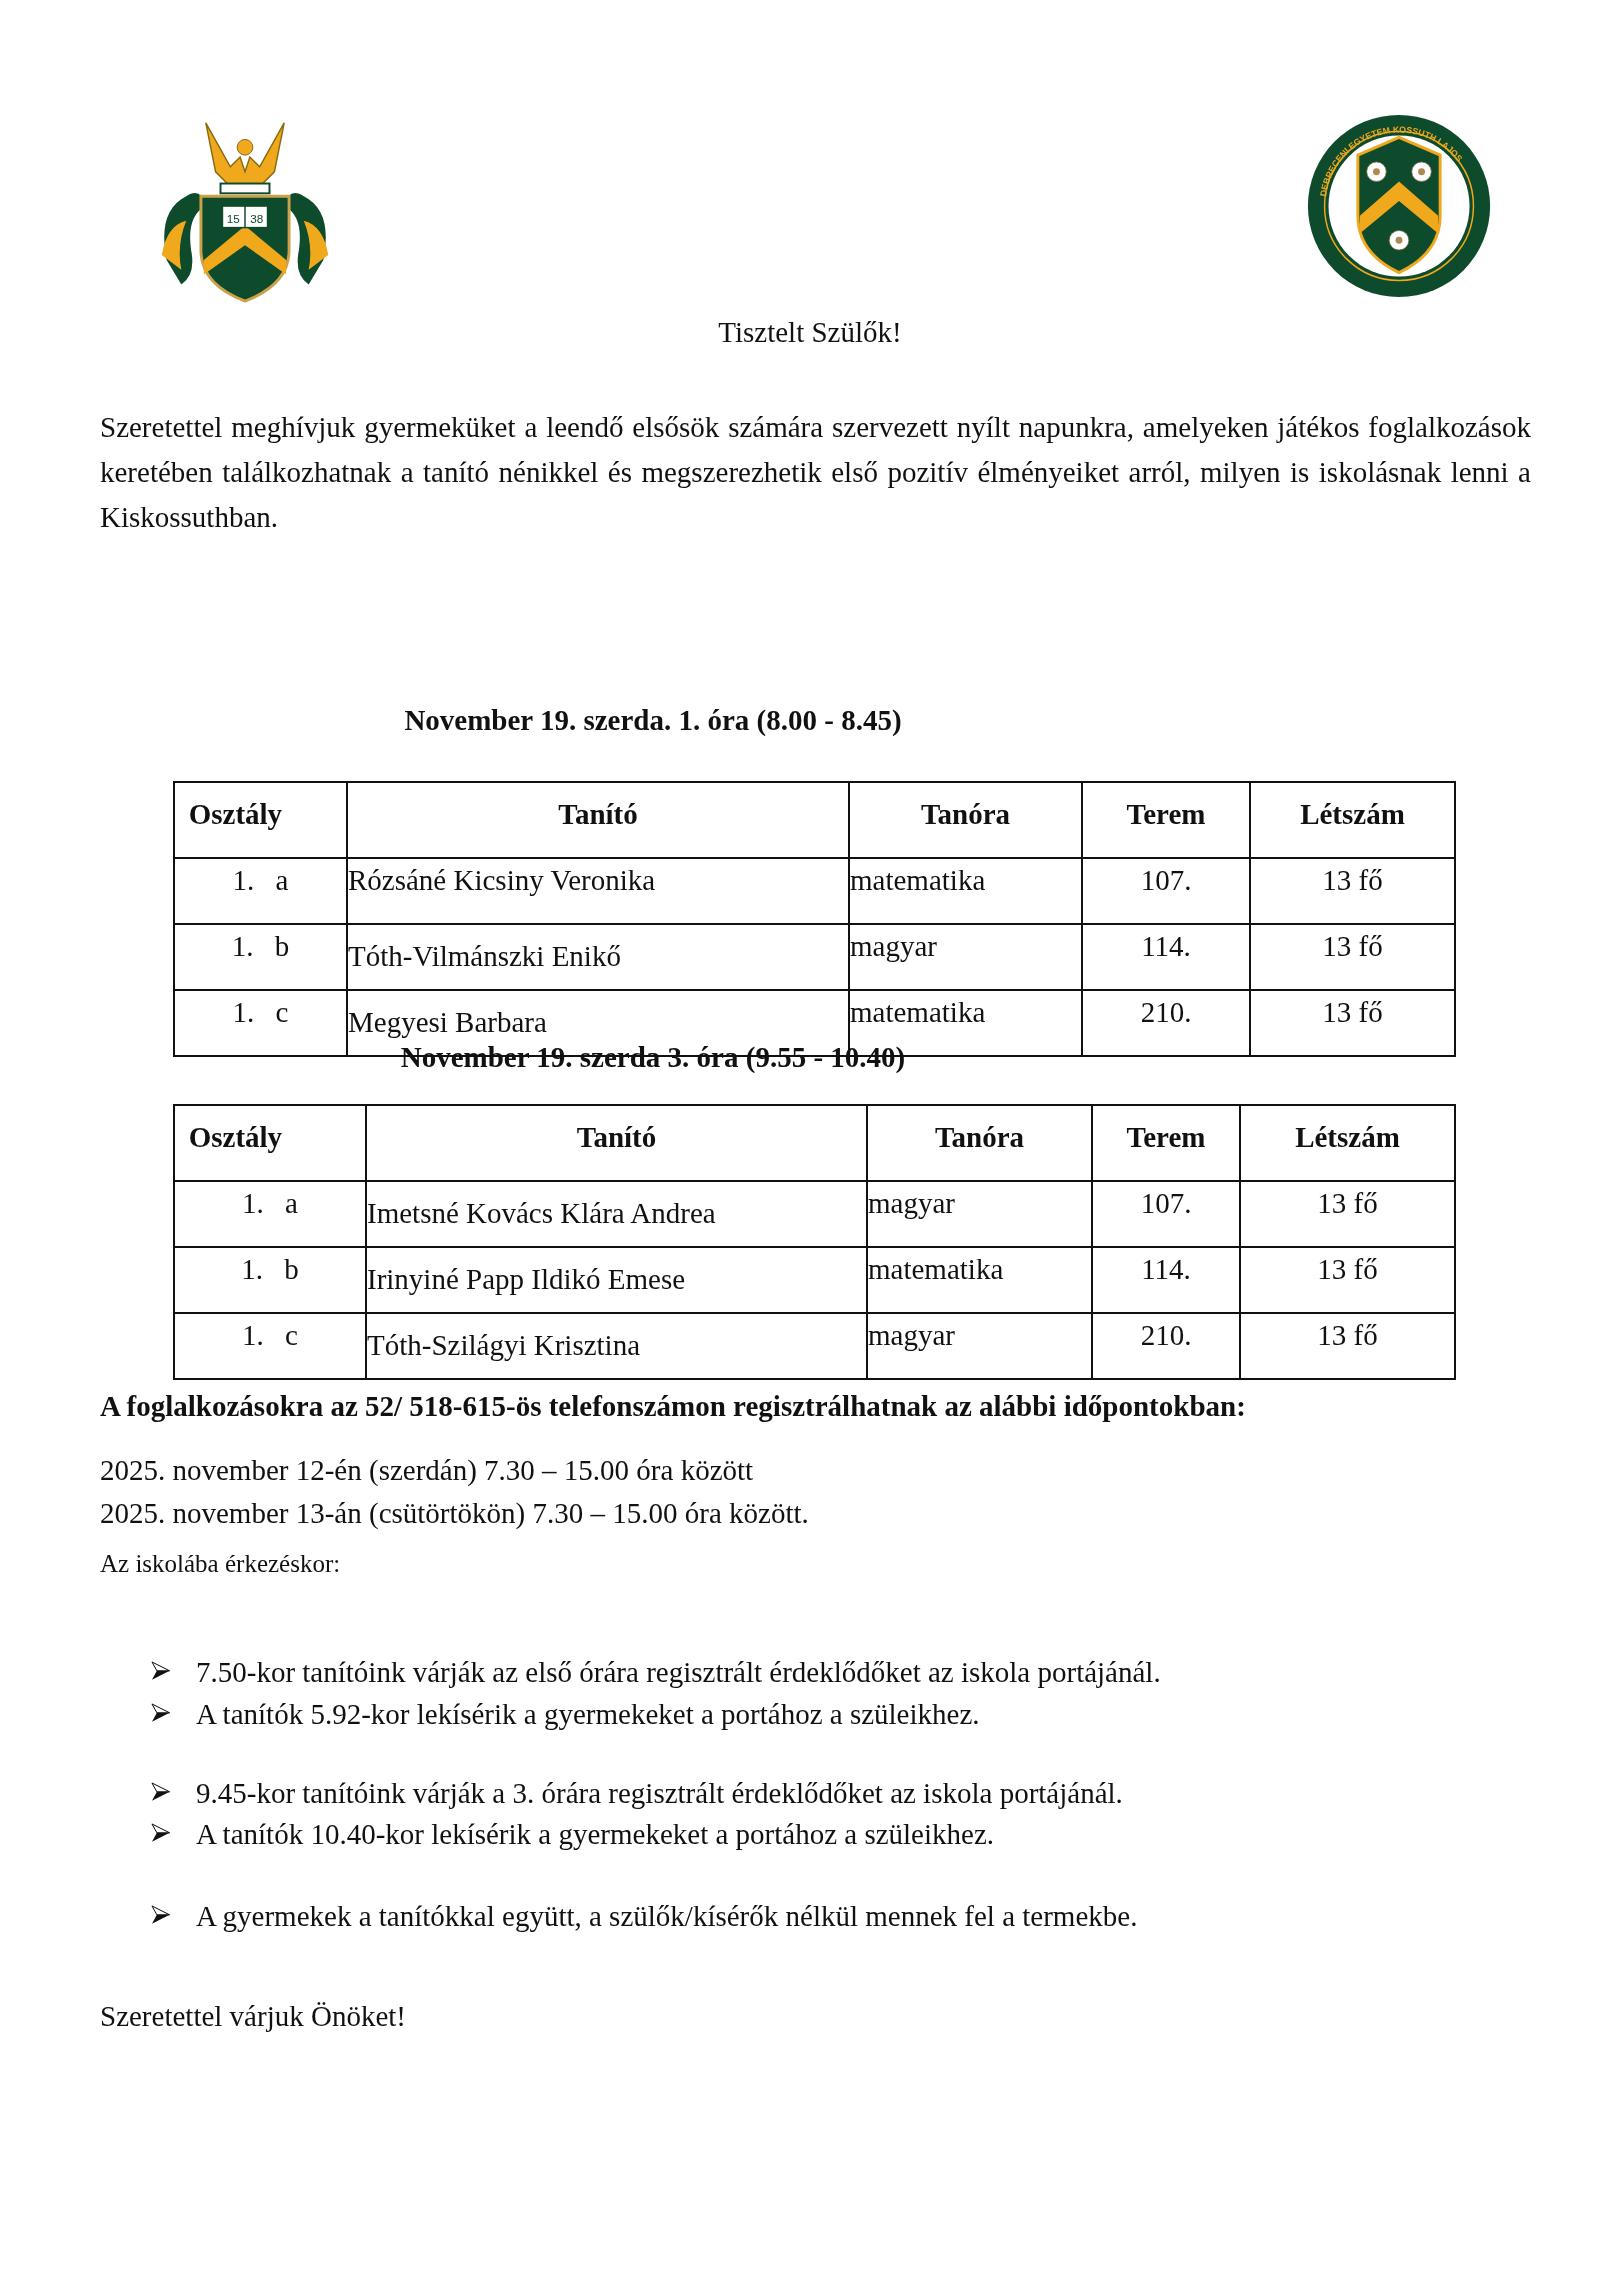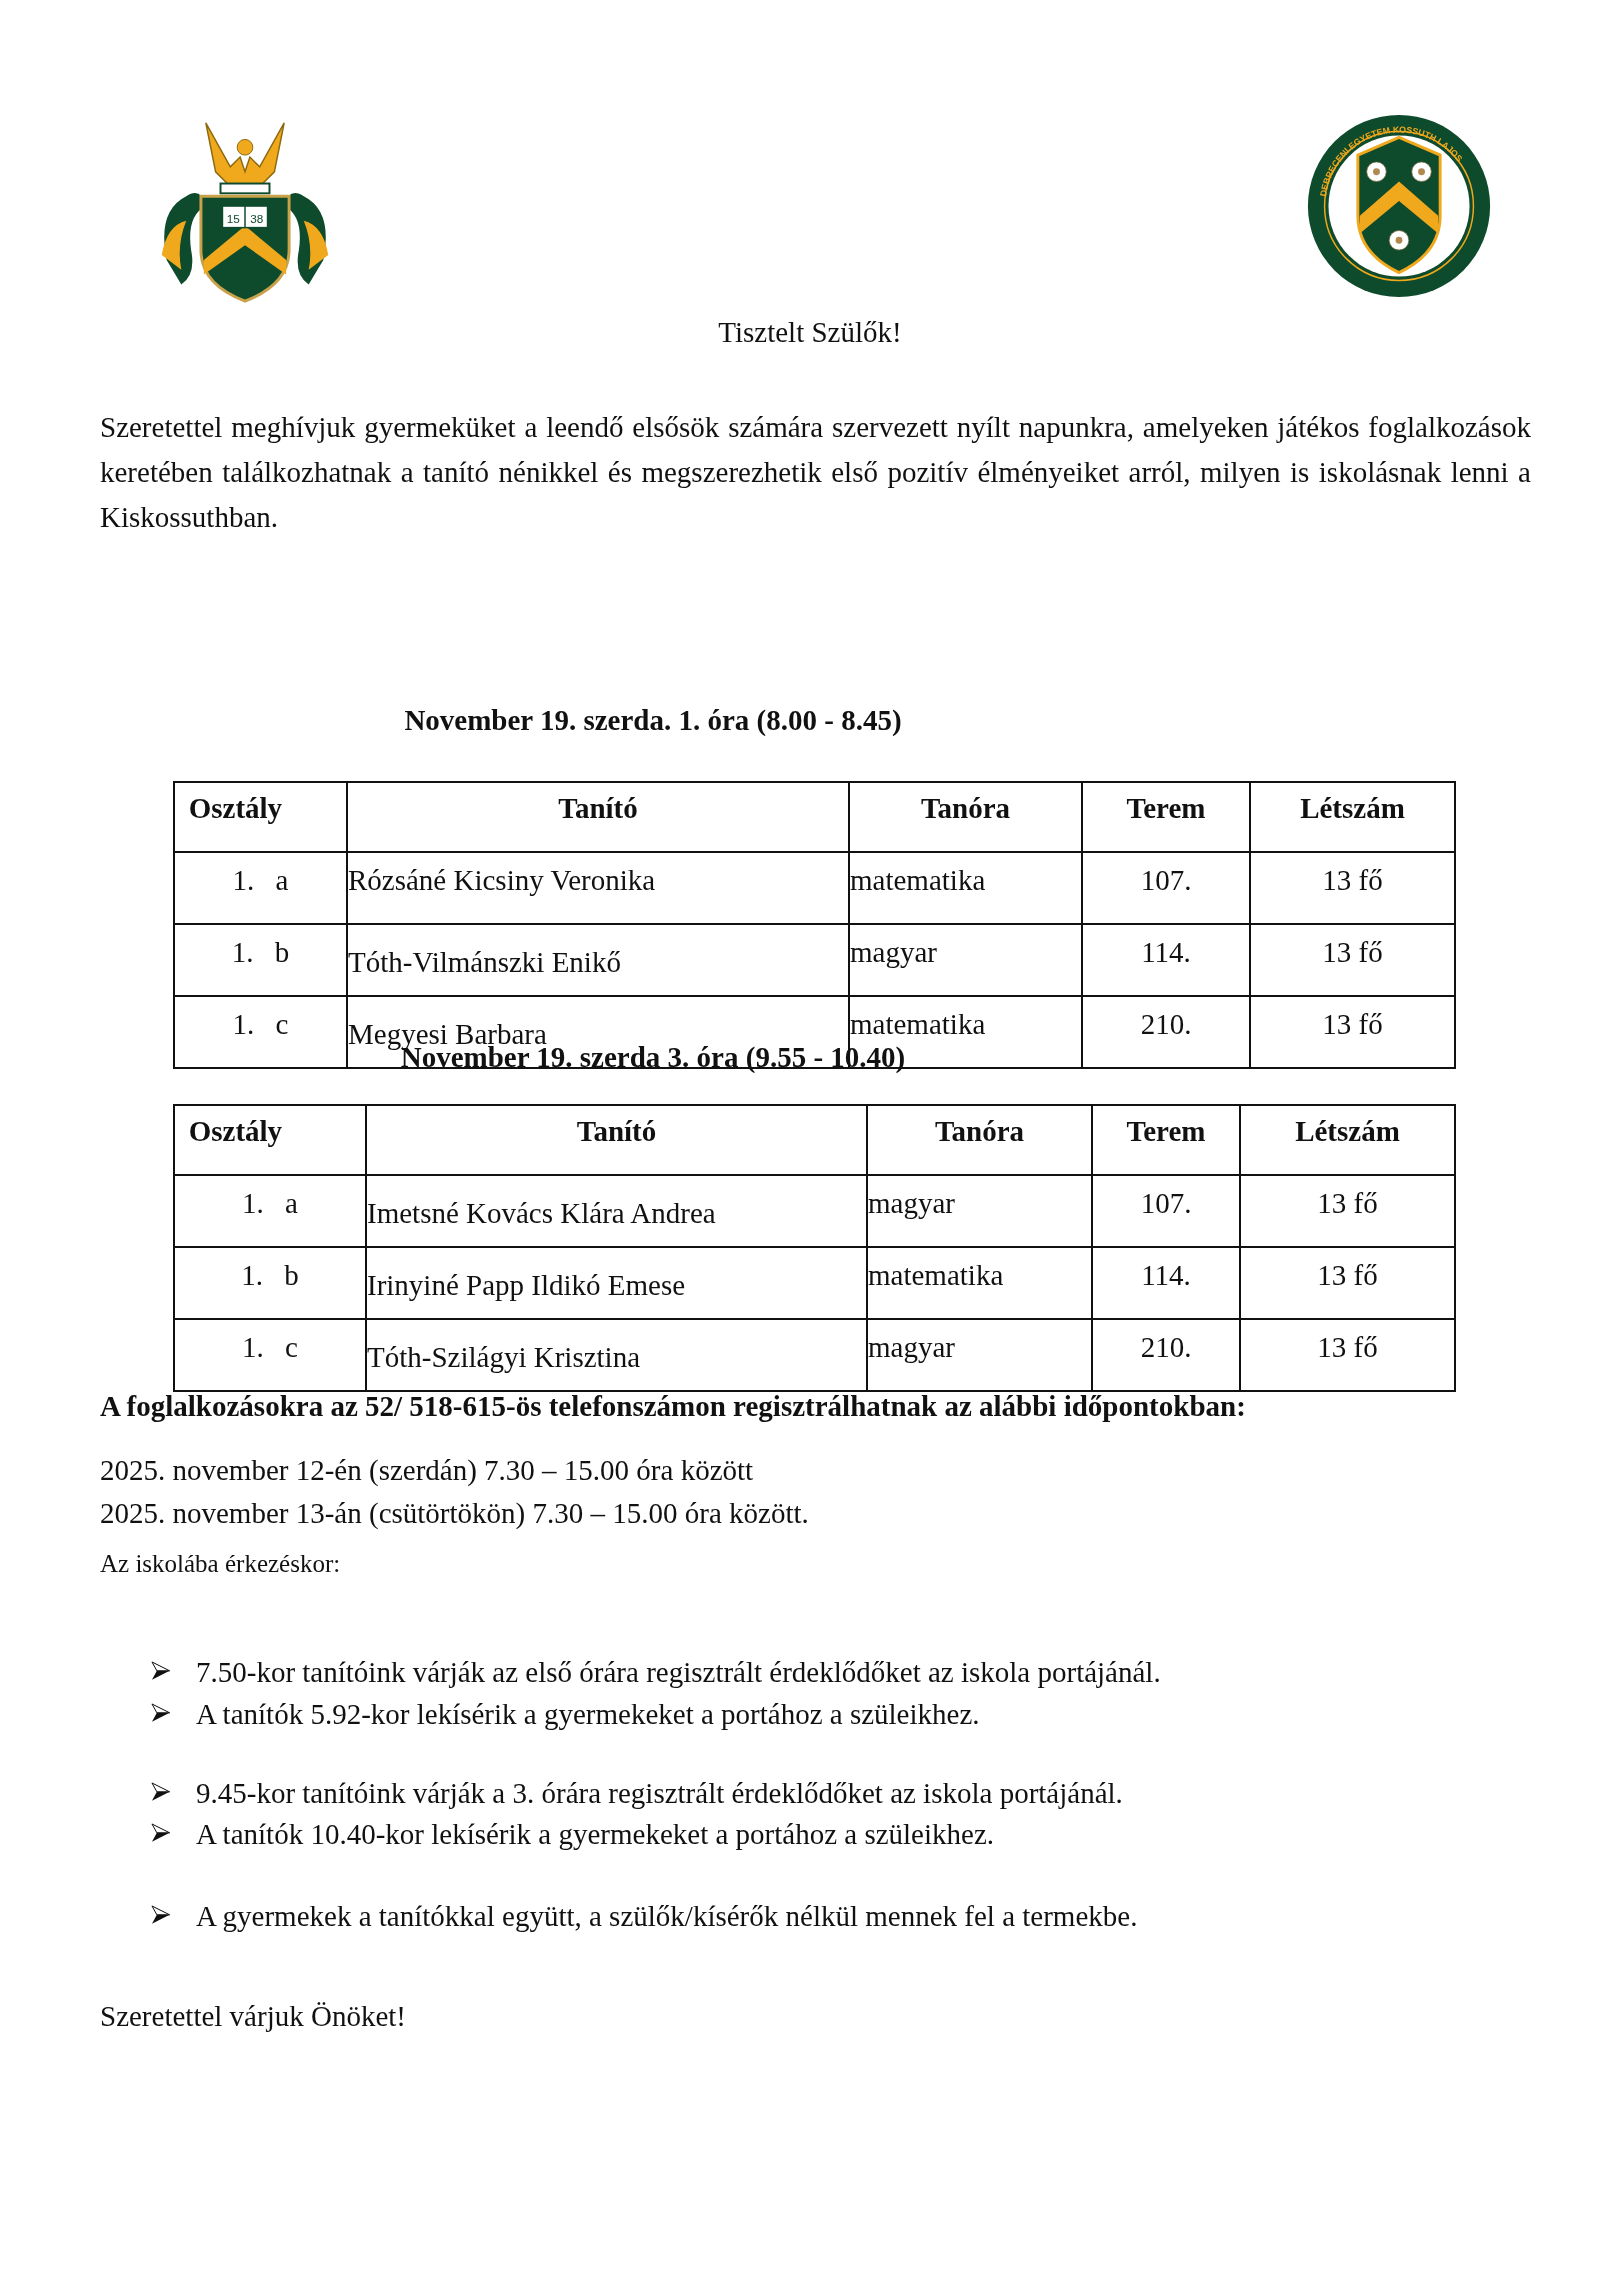--- a/index.html
+++ b/index.html
@@ -6,23 +6,23 @@
   body { width:1620px; height:2292px; position:relative; overflow:hidden;
          font-family:"Liberation Serif", "DejaVu Serif", serif; color:#111; }
   .logo { position:absolute; }
   .greeting { position:absolute; top:316px; left:0; width:1620px; text-align:center; font-size:29px; }
   .body-text { position:absolute; left:100px; width:1431px; font-size:29px; line-height:45px; }
   .para { text-align:justify; text-align-last:left; }
   .bold { font-weight:bold; }
   .session-title { position:absolute; left:0; width:1306px; text-align:center; font-size:29px; font-weight:bold; }
   table.sched { position:absolute; border-collapse:collapse; font-size:29px; table-layout:fixed; }
   table.sched th, table.sched td { border:2px solid #111; padding:0; height:59px; vertical-align:top; }
-  table.sched th { font-weight:bold; text-align:center; padding-top:9px; }
+  table.sched th { font-weight:bold; text-align:center; padding-top:15px; }
   table.sched th.first { text-align:left; padding-left:13.7px; }
-  table.sched td { padding-top:11px;font-family:Liberation Serif, serif; }
+  table.sched td { padding-top:5px;font-family:Liberation Serif, serif; }
   td.cls { text-align:center; }
   td.cls .num { display:inline-block; width:43px; text-align:left; }
   td.name { padding-left:13.7px; }
   td.name span { display:inline-block; padding-top:9.8px; }
   td.subj { padding-left:13.7px; }
   td.room, td.count { text-align:center; }
   .reg-title { position:absolute; left:100px; top:1390px; font-size:29px; font-weight:bold; }
   .reg-line { position:absolute; left:100px; font-size:29px; }
   .arrival { position:absolute; left:100px; top:1512px; font-size:25px;margin-top:38px; }
   .bullet { position:absolute; left:150px; font-size:29px; display:flex; align-items:baseline; }

